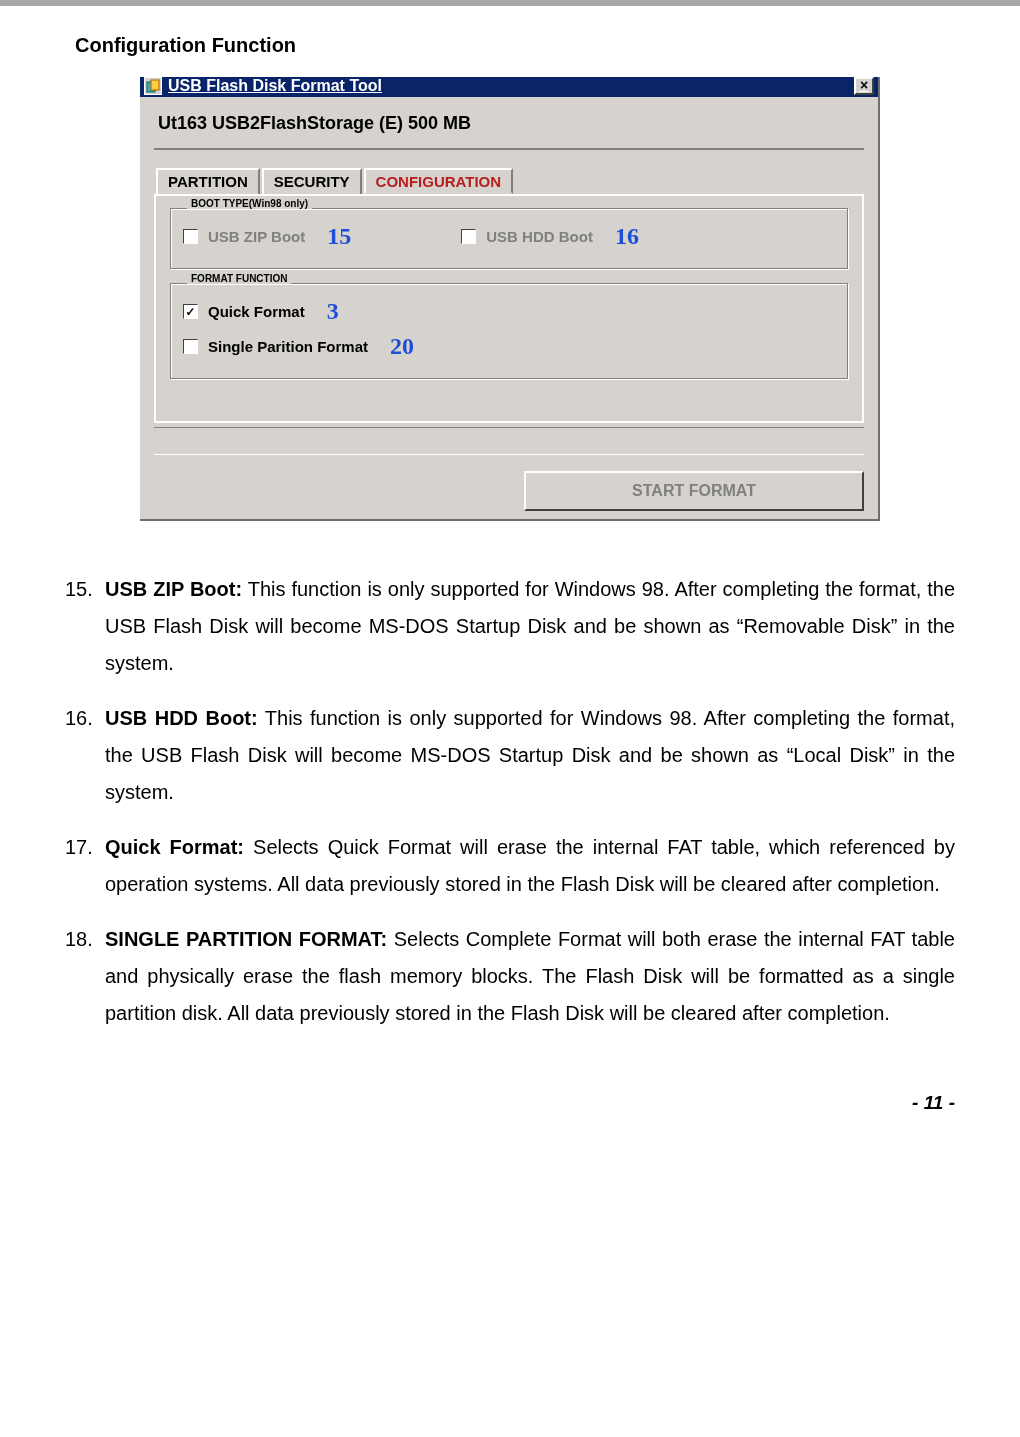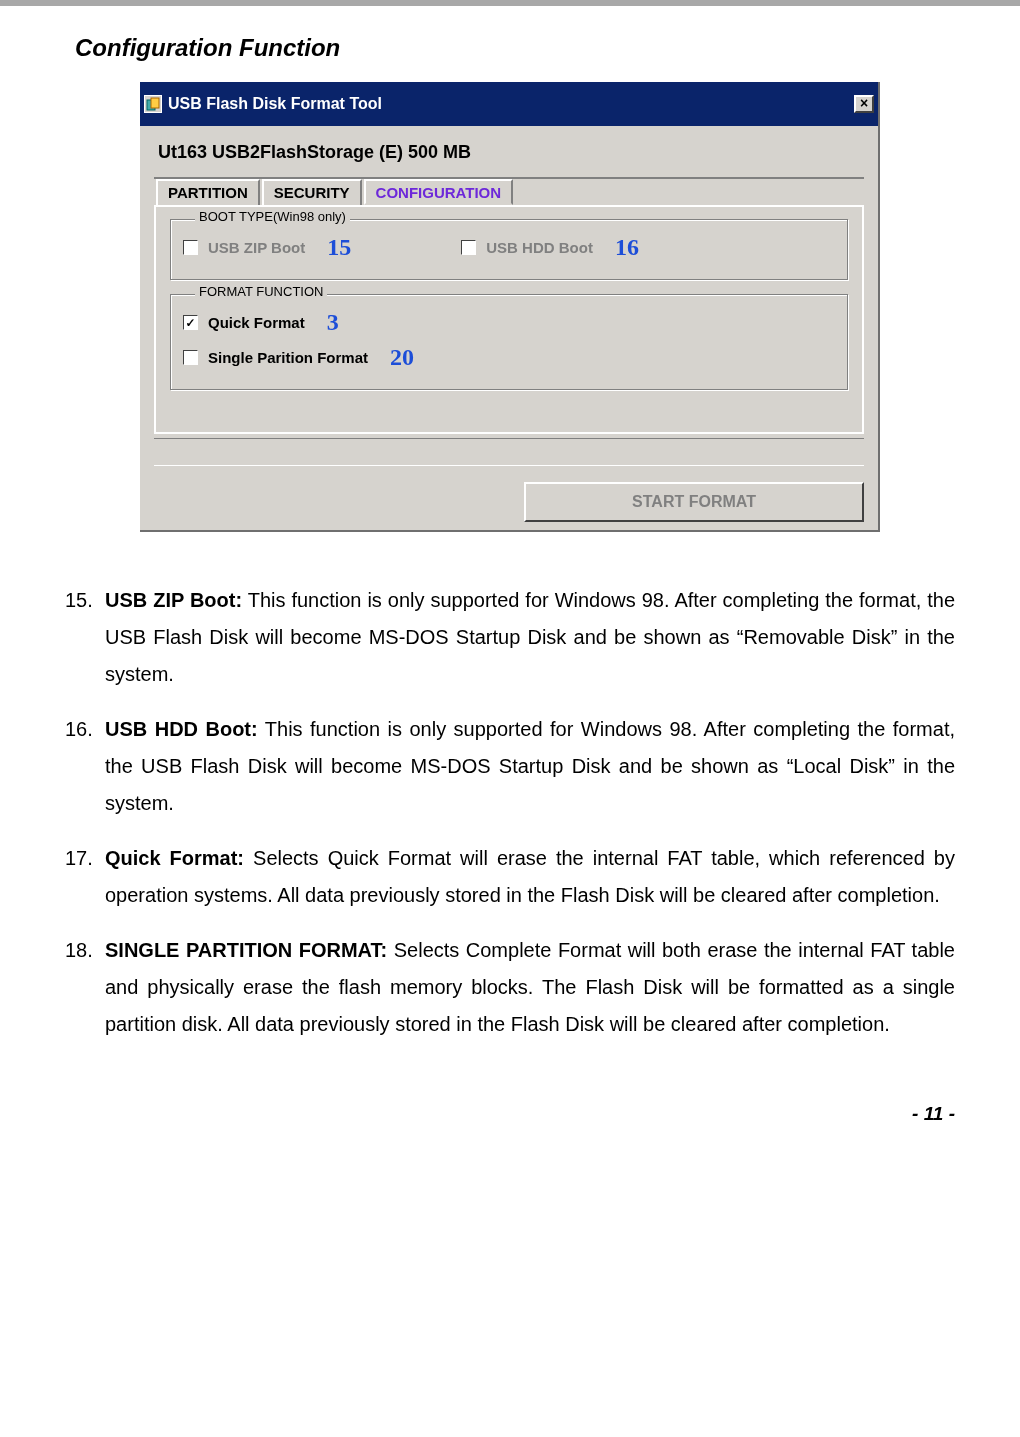--- a/index.html
+++ b/index.html
@@ -13,44 +13,43 @@
     width: 1020px;
     margin: 0 auto;
     padding: 0 65px 40px 65px;
   }
   .top-rule {
     height: 6px;
     background: #a8a8a8;
     margin-bottom: 28px;
   }
   .section-title {
-    font-style: italic;
-    font-weight: bold;
-    font-size: 24px;
+    font-weight: bold;
+    font-size: 20px;
     margin: 0 0 20px 10px;
   }
 
   
   .shot {
     margin: 0 auto 50px auto;
     width: 740px;
     background: #d6d3ce;
     border-right: 2px solid #6f6f6f;
     border-bottom: 2px solid #6f6f6f;
   }
   .titlebar {
-    height: 44px;
+    height: 20px;
     background: linear-gradient(#0a246a, #0a246a);
     display: flex;
-    align-items: center;
     padding: 0 4px;
     color: #fff;
     font-family: Tahoma, Arial, sans-serif;
     font-size: 16px;
     font-weight: bold;
+    text-decoration: underline;
   }
   .titlebar .ticon {
     width: 18px; height: 18px;
     background: #d6d3ce;
     border: 1px solid #fff;
     margin-right: 6px;
     display: inline-flex;
     align-items: center; justify-content: center;
   }
   .titlebar .ticon svg { width: 14px; height: 14px; }
@@ -78,20 +77,21 @@
     font-size: 18px;
     font-weight: bold;
     font-family: Tahoma, Arial, sans-serif;
     color: #000;
     padding: 6px 4px 14px 4px;
     border-bottom: 2px solid #808080;
     margin-bottom: 0;
   }
 
   .tab-area {
+    margin-top: 18px;
     border: 2px solid #fff;
     border-top: none;
     position: relative;
     padding: 14px 14px 28px 14px;
     background: #d6d3ce;
   }
   .tabstrip {
     position: absolute;
     top: -26px; left: 0;
     display: flex;
@@ -104,45 +104,45 @@
     font-weight: bold;
     font-family: Tahoma, Arial, sans-serif;
     background: #d6d3ce;
     border-top: 2px solid #fff;
     border-left: 2px solid #fff;
     border-right: 2px solid #808080;
     margin-right: 2px;
     color: #000;
   }
   .tab.active {
-    color: #6d28d9;
+    color: #b91c1c;
     border-bottom: 2px solid #d6d3ce;
     z-index: 2;
   }
   .tab-fill {
     position: absolute;
     top: 0; left: 0; right: 0;
     height: 2px;
     background: #fff;
   }
 
   .groupbox {
     position: relative;
     border: 1px solid #808080;
     box-shadow: inset 1px 1px 0 #fff, 1px 1px 0 #fff;
     padding: 14px 12px 12px 12px;
     margin-bottom: 14px;
   }
   .groupbox .legend {
     position: absolute;
-    top: -11px; left: 24px;
+    top: -11px; left: 16px;
     background: #d6d3ce;
     padding: 0 4px;
-    font-size: 13px;
-    font-weight: normal;
+    font-size: 10px;
+    font-weight: bold;
     font-family: Tahoma, Arial, sans-serif;
   }
   .row {
     display: flex;
     align-items: center;
     gap: 10px;
     margin-bottom: 6px;
   }
   .chk {
     width: 15px; height: 15px;

